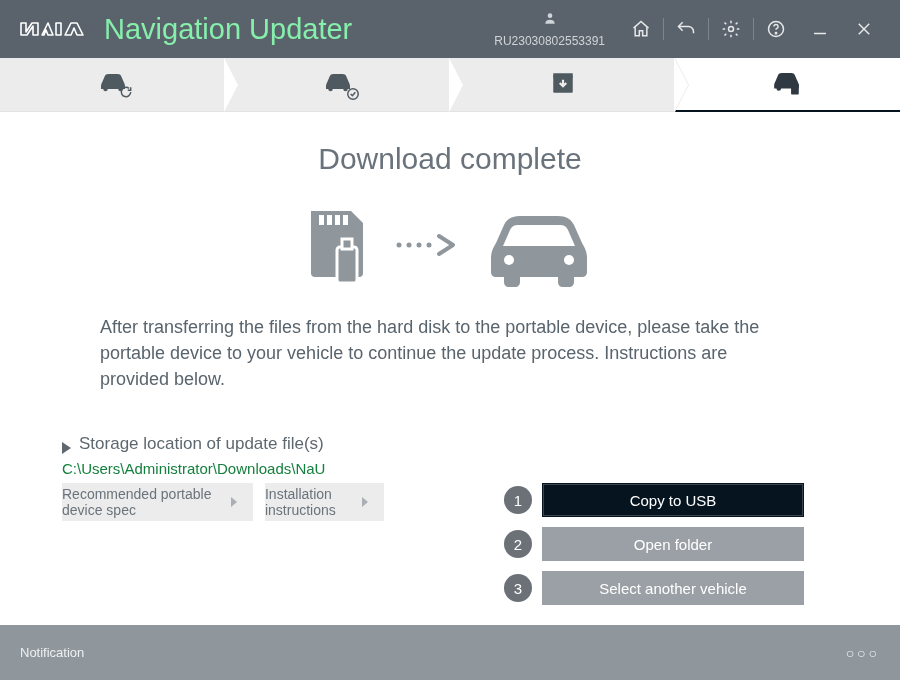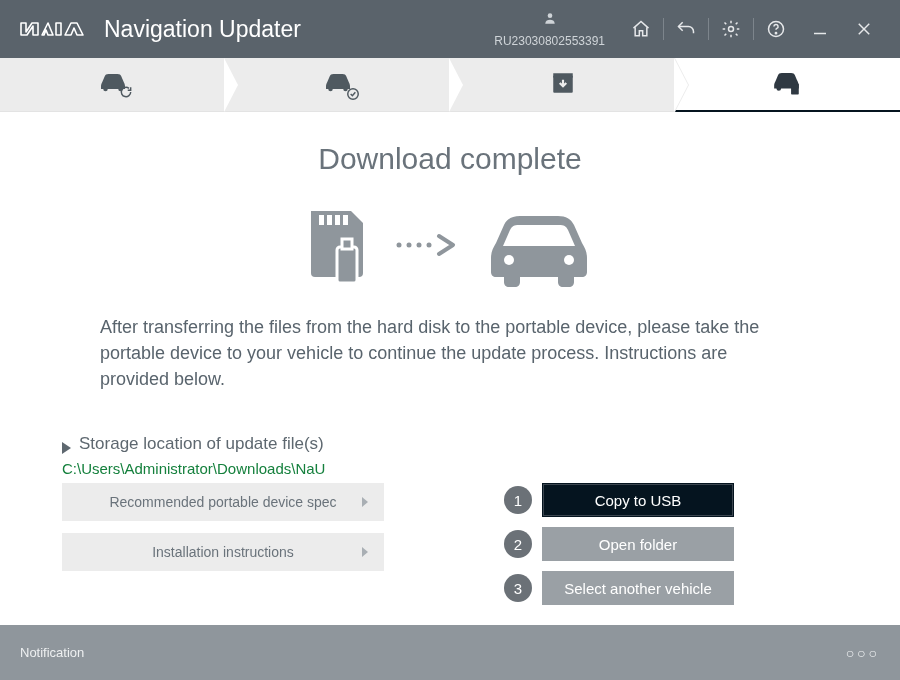--- a/index.html
+++ b/index.html
@@ -13,21 +13,21 @@
   }
   .titlebar {
     height: 58px;
     background: #5a636b;
     display: flex;
     align-items: center;
     padding: 0 14px 0 20px;
     color: #fff;
   }
   .logo { display: flex; align-items: center; margin-right: 20px; }
-  .app-title { font-size: 23px; font-weight: 400; color: #ffffff; flex: 0 0 auto; }
+  .app-title { font-size: 29px; font-weight: 400; color: #86efac; flex: 0 0 auto; }
   .title-spacer { flex: 1; }
   .user-block { display: flex; align-items: center; gap: 6px; font-size: 12px; color: #cfd4d8; margin-right: 14px; flex-direction: column; }
   .title-controls { display: flex; align-items: center; }
   .title-btn {
     width: 44px; height: 40px;
     display: flex; align-items: center; justify-content: center;
     cursor: pointer;
     position: relative;
   }
   .title-sep { width: 1px; height: 22px; background: #7d858c; }
@@ -109,21 +109,21 @@
   }
   .path {
     font-size: 15px;
     color: #15803d;
     margin-bottom: 6px;
   }
   .lower {
     display: flex;
     gap: 120px;
   }
-  .left-col { width: 322px; display: flex; flex-direction: column; gap: 12px; }
+  .left-col { width: 322px; display: flex; flex-direction: row; gap: 12px; }
   .panel-link {
     background: #ececec;
     height: 38px;
     display: flex;
     align-items: center;
     justify-content: center;
     gap: 14px;
     font-size: 14px;
     color: #6a737b;
     cursor: pointer;
@@ -140,21 +140,21 @@
   .right-col { flex: 0 0 auto; display: flex; flex-direction: column; gap: 10px; }
   .action-row { display: flex; align-items: center; gap: 10px; }
   .numcircle {
     width: 28px; height: 28px; border-radius: 50%;
     background: #6b7177;
     color: #fff;
     display: flex; align-items: center; justify-content: center;
     font-size: 15px;
   }
   .action-btn {
-    width: 192px;
+    width: 262px;
     height: 34px;
     border: 1px solid #9aa0a5;
     background: #9aa0a5;
     color: #fff;
     font-size: 15px;
     display: flex; align-items: center; justify-content: center;
     cursor: pointer;
   }
   .action-btn.primary {
     background: #05141f;

